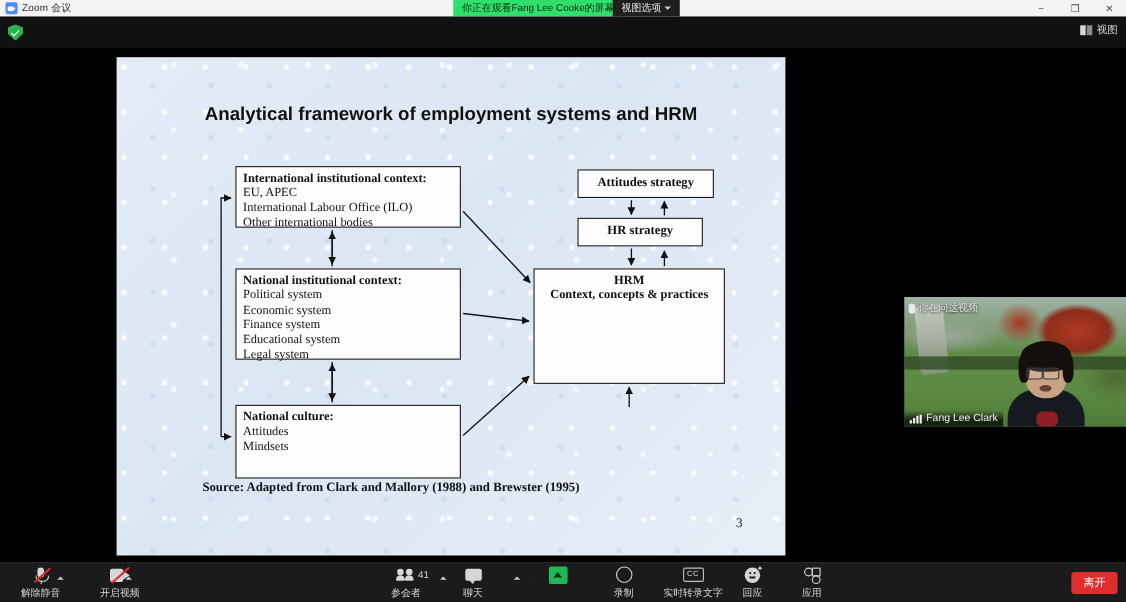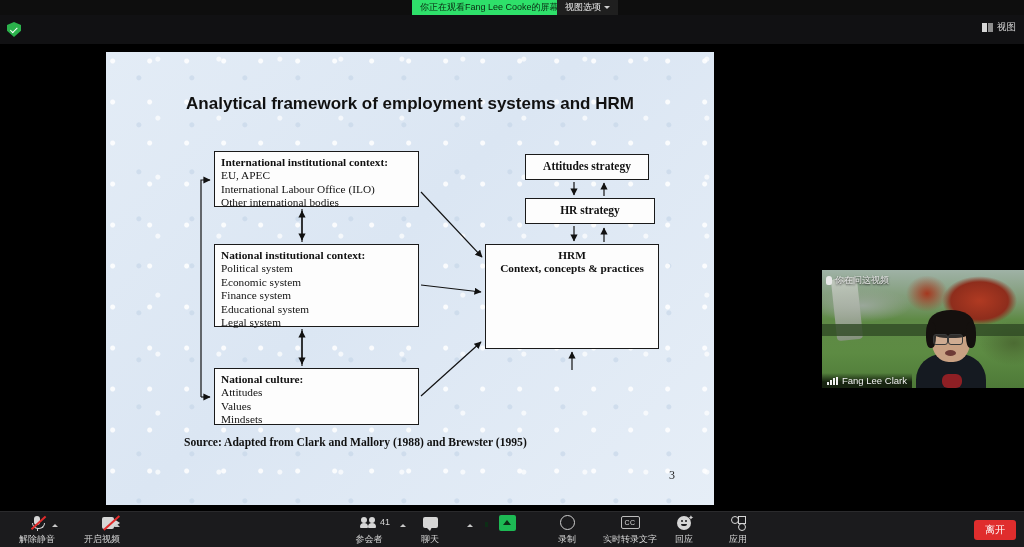--- a/index.html
+++ b/index.html
@@ -131,25 +131,25 @@
     font-size:11.3px;
     line-height:13.4px;
     color:#111;
     padding:4px 6px;
     box-sizing:border-box;
   }
   .dbox b { font-weight:bold; }
 
   #box-intl    { left:108px; top:99px;  width:205px; height:56px; }
   #box-nation  { left:108px; top:192px; width:205px; height:83px; }
-  #box-culture { left:108px; top:316px; width:205px; height:57px; }
+  #box-culture { left:108px; top:316px; width:205px; height:67px; }
   #box-corp    { left:419px; top:102px; width:124px; height:26px;
                  display:flex; align-items:center; justify-content:center;
                  font-weight:bold; font-size:11.5px; }
-  #box-hr      { left:419px; top:146px; width:130px; height:26px;
+  #box-hr      { left:419px; top:146px; width:114px; height:26px;
                  display:flex; align-items:center; justify-content:center;
                  font-weight:bold; font-size:11.5px; }
   #box-hrm     { left:379px; top:192px; width:174px; height:105px; text-align:center; }
   #box-hrm .hrm-body { text-align:left; font-size:11px; line-height:13.2px; }
 
   .source {
     position:absolute; left:78px; top:384px;
     font-family:"Liberation Serif", serif;
     font-weight:bold; font-size:11.6px; color:#111;
   }
@@ -340,20 +340,31 @@
     display:flex; align-items:center; justify-content:center;
     border:none;
   }
   .active-green { color:#2ee06a !important; }
 </style>
 </head>
 <body>
 
 <div id="app">
 
+  <div class="titlebar">
+    <div class="tb-left">
+      <div class="zoom-logo"></div>
+      <div class="tb-title">Zoom 会议</div>
+    </div>
+    <div class="winbtns">
+      <div class="winbtn">−</div>
+      <div class="winbtn">❐</div>
+      <div class="winbtn">✕</div>
+    </div>
+  </div>
 
   <div class="sharing-banner">你正在观看Fang Lee Cooke的屏幕</div>
 
   <div class="view-options">
     <span>视图选项</span>
     <span class="caret"></span>
   </div>
 
   <div class="subbar">
     <div class="shield">
@@ -418,21 +429,20 @@
       <div class="dbox" id="box-intl">
         <div><b>International institutional context:</b></div>
         <div>EU, APEC</div>
         <div>International Labour Office (ILO)</div>
         <div>Other international bodies</div>
       </div>
 
       <div class="dbox" id="box-culture">
         <div><b>National culture:</b></div>
         <div>Attitudes</div>
-        <div>Values</div>
         <div>Mindsets</div>
       </div>
 
       <div class="dbox" id="box-corp">Attitudes strategy</div>
 
       <div class="dbox" id="box-hr">HR strategy</div>
 
       <div class="dbox" id="box-hrm">
         <div><b>HRM</b></div>
         <div><b>Context, concepts &amp; practices</b></div>
@@ -481,21 +491,21 @@
             <div class="cap"></div>
             <div class="arc"></div>
             <div class="stem"></div>
             <div class="slash"></div>
           </div>
       </div>
       <div class="ilabel">解除静音</div>
     </div>
     <div class="caret-sm" style="left:52px;"></div>
 
-    <div class="tb-item" style="left:62px;align-items:flex-end;">
+    <div class="tb-item" style="left:80px;">
       <div class="tb-icon">
         <div class="cam-icon">
             <div class="body"></div>
             <div class="lens"></div>
             <div class="slash" style="left:-1px;top:5px;width:21px;"></div>
           </div>
       </div>
       <div class="ilabel">开启视频</div>
     </div>
     <div class="caret-sm" style="left:114px;"></div>

